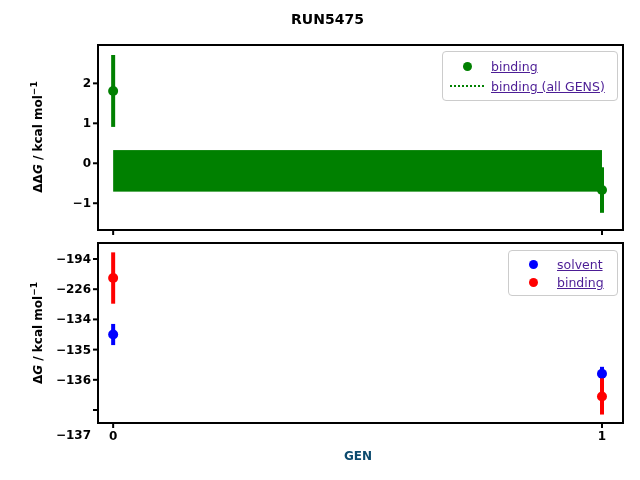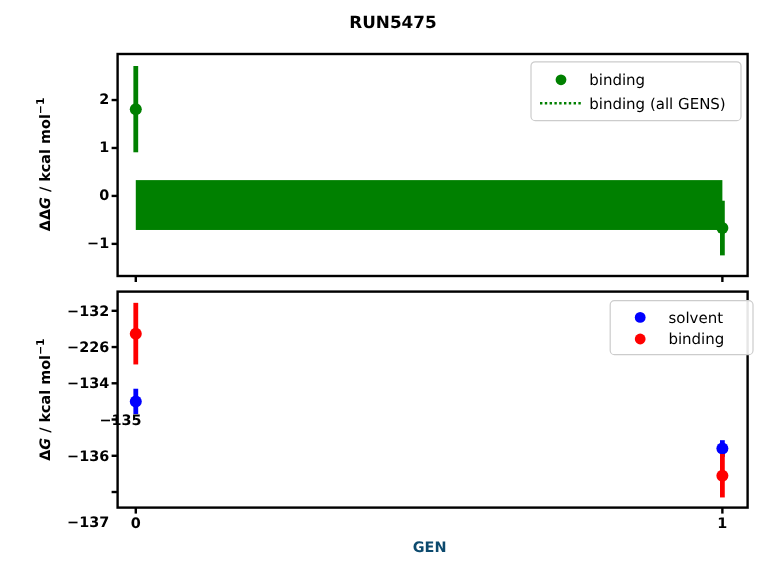--- a/index.html
+++ b/index.html
@@ -17,21 +17,21 @@
   .tick-label{position:absolute;font:bold 12px "DejaVu Sans",sans-serif;color:#000;white-space:nowrap;}
   .ytick{transform:translate(-100%,-50%);}
   .xtick{transform:translate(-50%,0);}
   .legend{position:absolute;box-sizing:border-box;border:1px solid #cccccc;border-radius:4px;
           background:rgba(255,255,255,0.9);display:flex;flex-direction:column;
           justify-content:space-around;padding:4px 8px 4px 6px;}
   .legend-row{display:flex;align-items:center;height:22px;}
   .lg-glyph{width:36px;display:flex;justify-content:center;align-items:center;margin-right:6px;flex:none;}
   .lg-dot{width:9px;height:9px;border-radius:50%;}
   .lg-dotted{width:34px;height:0;border-top:2px dotted #008000;}
-  .lg-label{font:12.5px "DejaVu Sans",sans-serif;color:#000000;white-space:nowrap;}
+  .lg-label{font:12.5px "DejaVu Sans",sans-serif;color:#4c1d95;white-space:nowrap;text-decoration:underline;}
 </style>
 </head>
 <body>
 
 <div class="figure" id="fig">
 
   <svg id="plot-svg" width="640" height="480">
       <rect x="113.1536312849162" y="150.08639308855294" width="488.8268156424581" height="41.555075593952466" fill="#008000"></rect>
       <line x1="113.1536312849162" x2="113.1536312849162" y1="126.91144708423326" y2="54.98920086393088" stroke="#008000" stroke-width="4"></line>
       <circle cx="113.1536312849162" cy="90.95032397408207" r="5" fill="#008000"></circle>
@@ -79,40 +79,40 @@
       <span class="lg-label">binding</span>
     </div>
     <div class="legend-row">
       <span class="lg-glyph">
           <span class="lg-dotted" style="border-top-color: rgb(0, 128, 0);"></span>
         </span>
       <span class="lg-label">binding (all GENS)</span>
     </div>
   </div>
 
-  <div class="legend" style="left:508px;top:250px;width:120px;height:46px;">
+  <div class="legend" style="left:508px;top:250px;width:110px;height:46px;">
     <div class="legend-row">
       <span class="lg-glyph">
           <span class="lg-dot" style="background: rgb(0, 0, 255);"></span>
         </span>
       <span class="lg-label">solvent</span>
     </div>
     <div class="legend-row">
       <span class="lg-glyph">
           <span class="lg-dot" style="background: rgb(255, 0, 0);"></span>
         </span>
       <span class="lg-label">binding</span>
     </div>
   </div>
 
 <div class="tick-label ytick" style="left: 91px; top: 83.3585px;">2</div>
     <div class="tick-label ytick" style="left: 91px; top: 123.315px;">1</div>
     <div class="tick-label ytick" style="left: 91px; top: 163.272px;">0</div>
     <div class="tick-label ytick" style="left: 91px; top: 203.229px;">−1</div>
-    <div class="tick-label ytick" style="left: 91px; top: 259.007px;">−132</div>
+    <div class="tick-label ytick" style="left: 91px; top: 259.007px;">−194</div>
     <div class="tick-label ytick" style="left: 91px; top: 289.208px;">−226</div>
     <div class="tick-label ytick" style="left: 91px; top: 319.409px;">−134</div>
-    <div class="tick-label ytick" style="left: 91px; top: 349.611px; margin-left: 27px;">−135</div>
+    <div class="tick-label ytick" style="left: 91px; top: 349.611px;">−135</div>
     <div class="tick-label ytick" style="left: 91px; top: 379.812px;">−136</div>
     <div class="tick-label ytick" style="left: 91px; top: 410.013px; margin-top: 25px;">−137</div>
     <div class="tick-label xtick" style="left: 113.154px; top: 429px;">0</div>
     <div class="tick-label xtick" style="left: 601.98px; top: 429px;">1</div>
   </div>
 
 </body></html>

